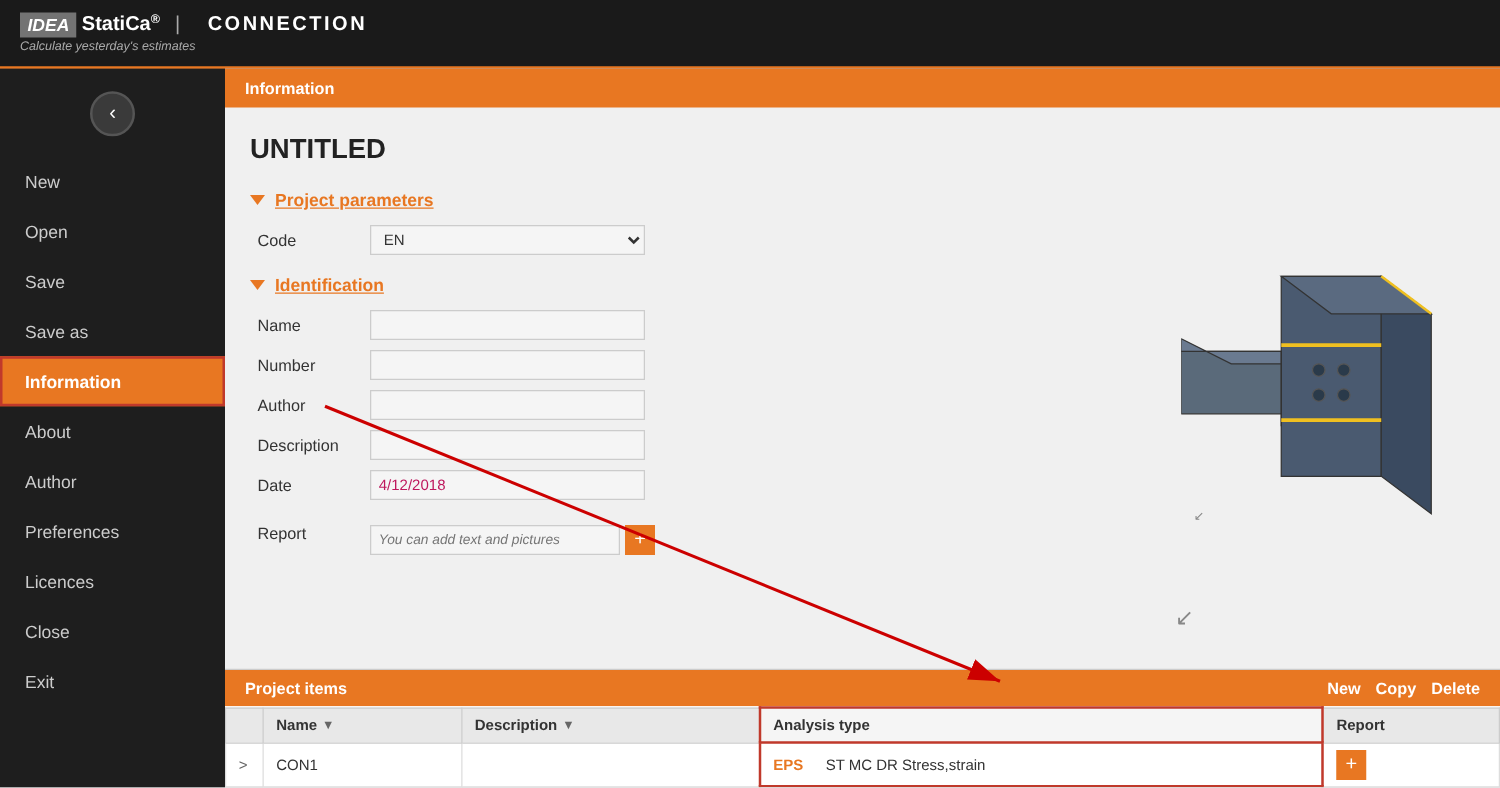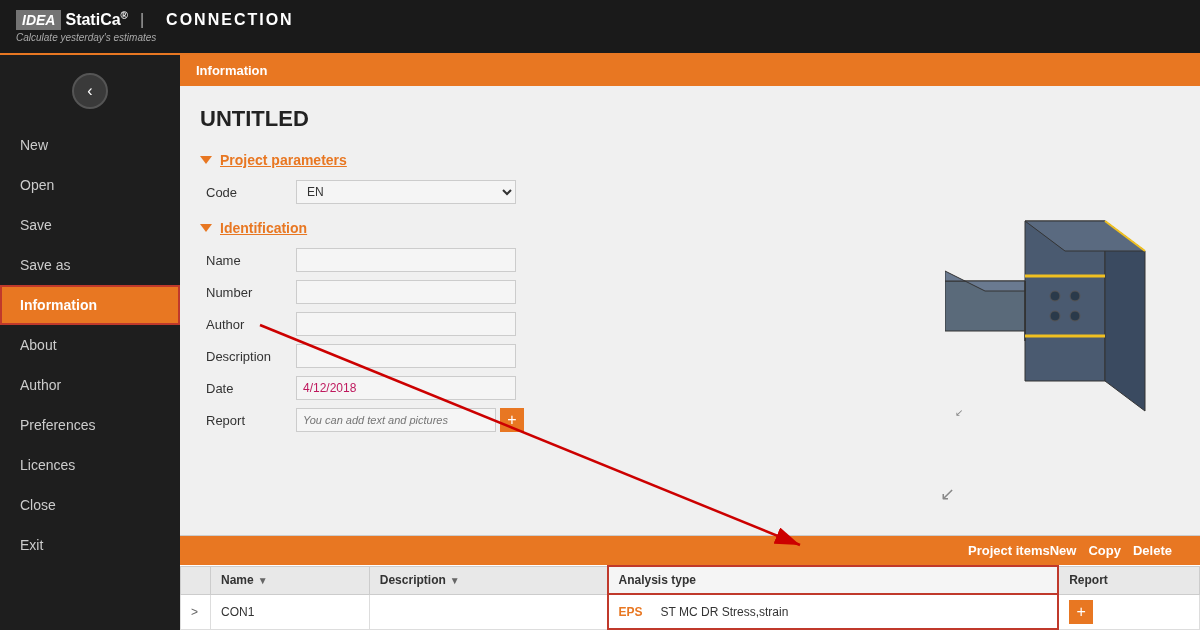--- a/index.html
+++ b/index.html
@@ -196,20 +196,21 @@
       border: 1px solid #ccc;
       background: #f5f5f5;
       padding: 2px 6px;
       font-size: 12px;
       color: #333;
     }
     .form-report-container {
       display: flex;
       align-items: flex-end;
       gap: 4px;
+      margin-top: 12px;
     }
     .form-report-input {
       width: 200px;
       height: 24px;
       border: 1px solid #ccc;
       background: #f5f5f5;
       padding: 2px 6px;
       font-size: 11px;
       color: #aaa;
       font-style: italic;
@@ -239,24 +240,24 @@
 
     
     .project-items-section {
       flex-shrink: 0;
       border-top: 1px solid #ccc;
     }
 
     .project-items-header {
       background: #e87722;
       color: white;
-      padding: 7px 28px;
-      display: flex;
-      align-items: center;
-      justify-content: flex-end;
+      padding: 7px 16px;
+      display: flex;
+      align-items: center;
+      justify-content: space-between;
     }
 
     .project-items-title {
       font-size: 13px;
       font-weight: bold;
     }
 
     .project-items-actions {
       display: flex;
       gap: 12px;

